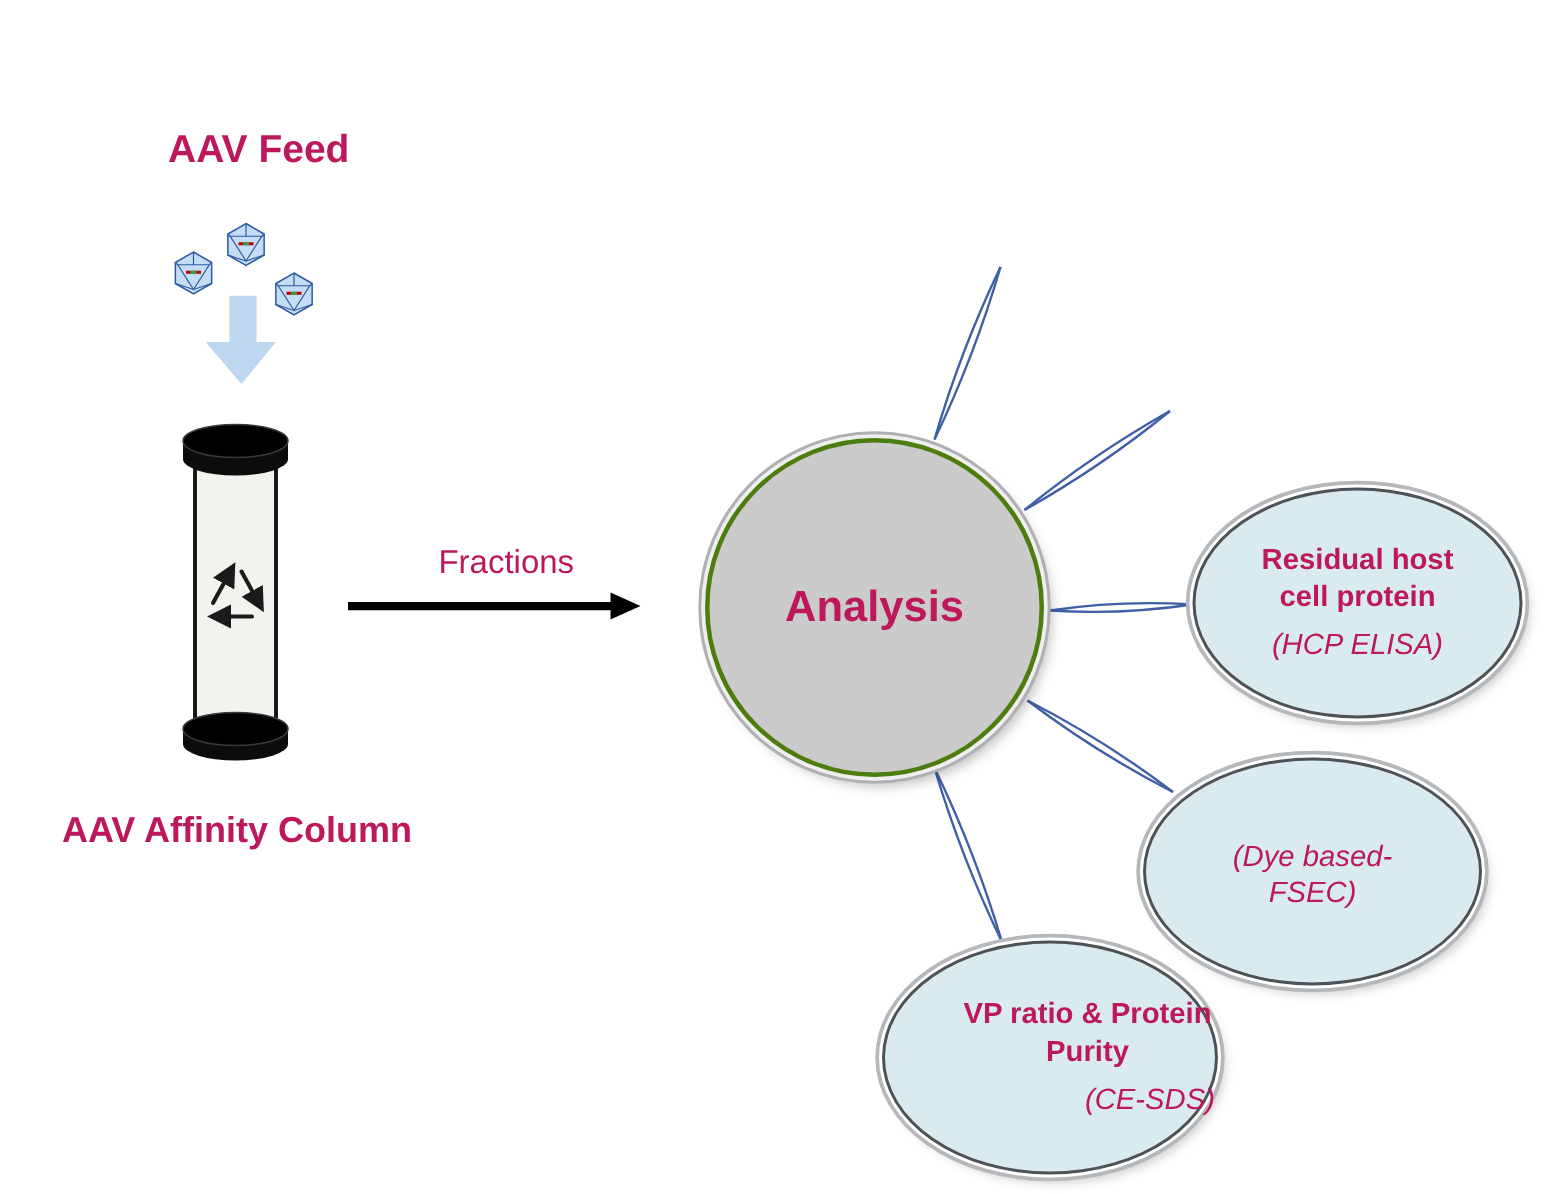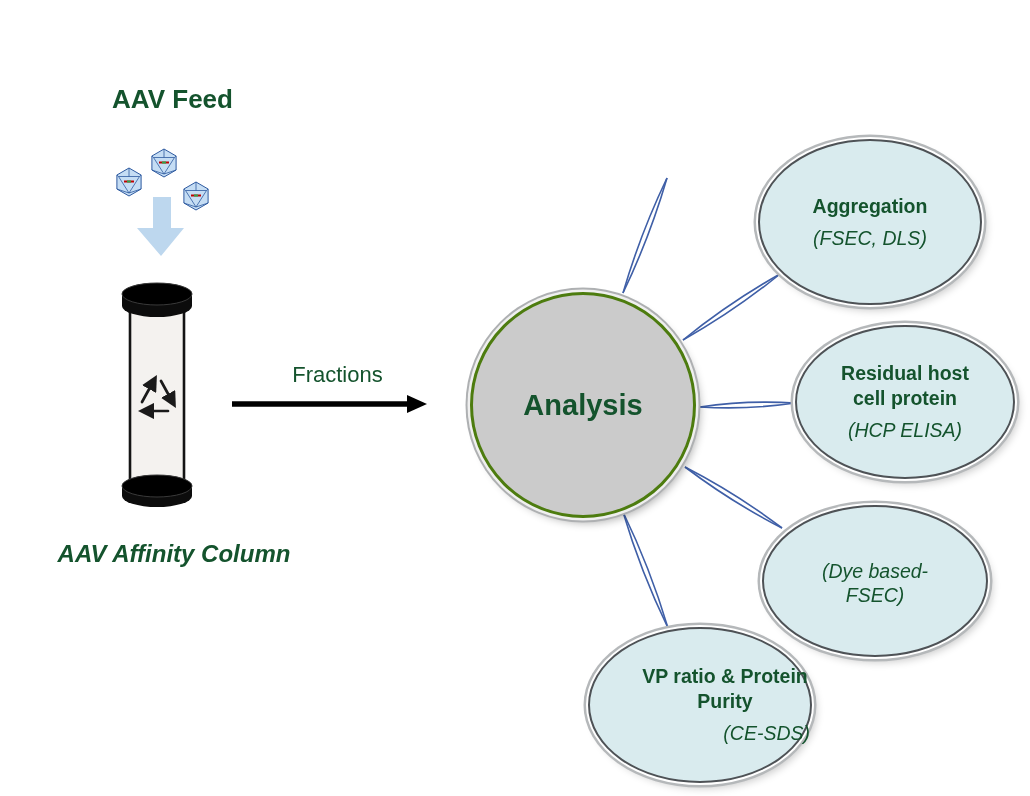--- a/index.html
+++ b/index.html
@@ -1,24 +1,24 @@
 <!DOCTYPE html>
 <html><head>
 <meta charset="utf-8">
 <style>
   html,body{margin:0;padding:0;background:#fff;}
   .canvas{
     position:relative;width:1030px;height:796px;background:#fff;overflow:hidden;
-    font-family:"Liberation Sans",sans-serif;color:#14532d;
+    font-family:"Liberation Sans",sans-serif;color:#be185d;
   }
   .abs{position:absolute;}
 
   
   .feed-title{left:100px;top:84px;width:145px;text-align:center;font-size:26px;font-weight:bold;}
-  .column-caption{left:43px;top:540px;width:262px;text-align:center;font-size:24px;font-weight:bold;font-style:italic;}
+  .column-caption{left:27px;top:540px;width:262px;text-align:center;font-size:24px;font-weight:bold;}
   .fractions-label{left:275px;top:362px;width:125px;text-align:center;font-size:22px;font-weight:500;}
 
   
   .hub{
     left:470px;top:292px;width:226px;height:226px;border-radius:50%;
     background:#cbcbcb;border:3px solid #4d7c0f;box-sizing:border-box;
     box-shadow:0 0 0 2.5px #efefef, 0 0 0 4.5px #aeb0b2, 4px 5px 9px rgba(0,0,0,0.30);
     display:flex;align-items:center;justify-content:center;
   }
   .hub-label{font-size:29px;font-weight:bold;}
@@ -127,24 +127,20 @@
 
   <div class="abs column-caption">AAV Affinity Column</div>
 
   <div class="abs fractions-label">Fractions</div>
 
   <div class="abs hub">
     <span class="hub-label">Analysis</span>
   </div>
 
 
-  <div class="abs node node-aggregation">
-    <span class="node-title">Aggregation</span>
-    <span class="node-method">(FSEC, DLS)</span>
-  </div>
 
   <div class="abs node node-hcp">
     <span class="node-title">Residual host cell protein</span>
     <span class="node-method">(HCP ELISA)</span>
   </div>
 
   <div class="abs node node-dnarna">
     <span class="node-method">(Dye based-FSEC)</span>
   </div>
 

